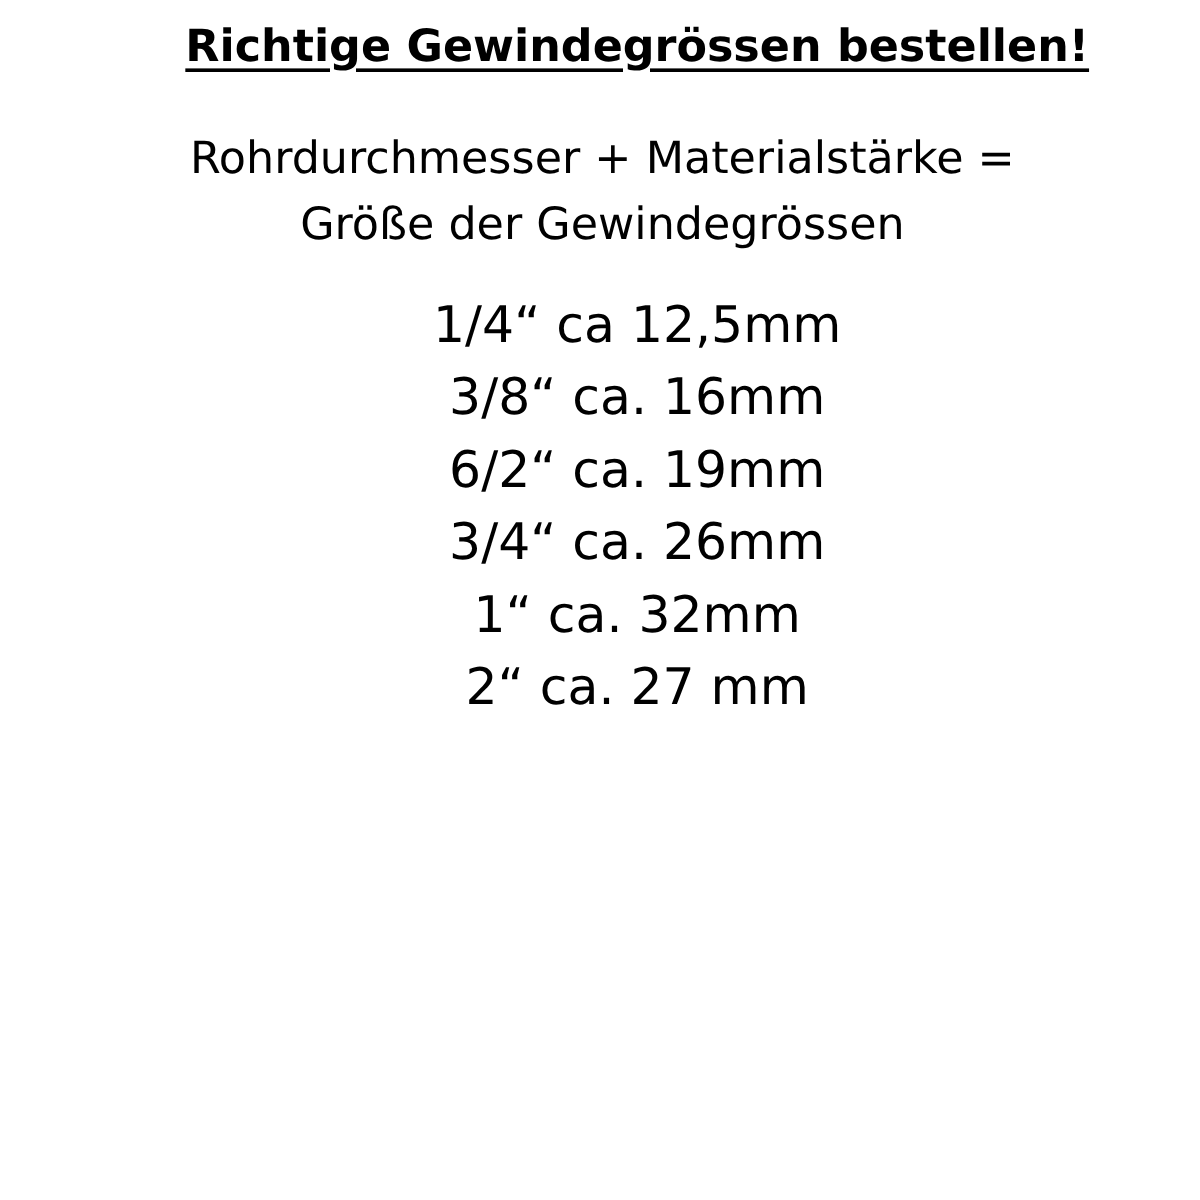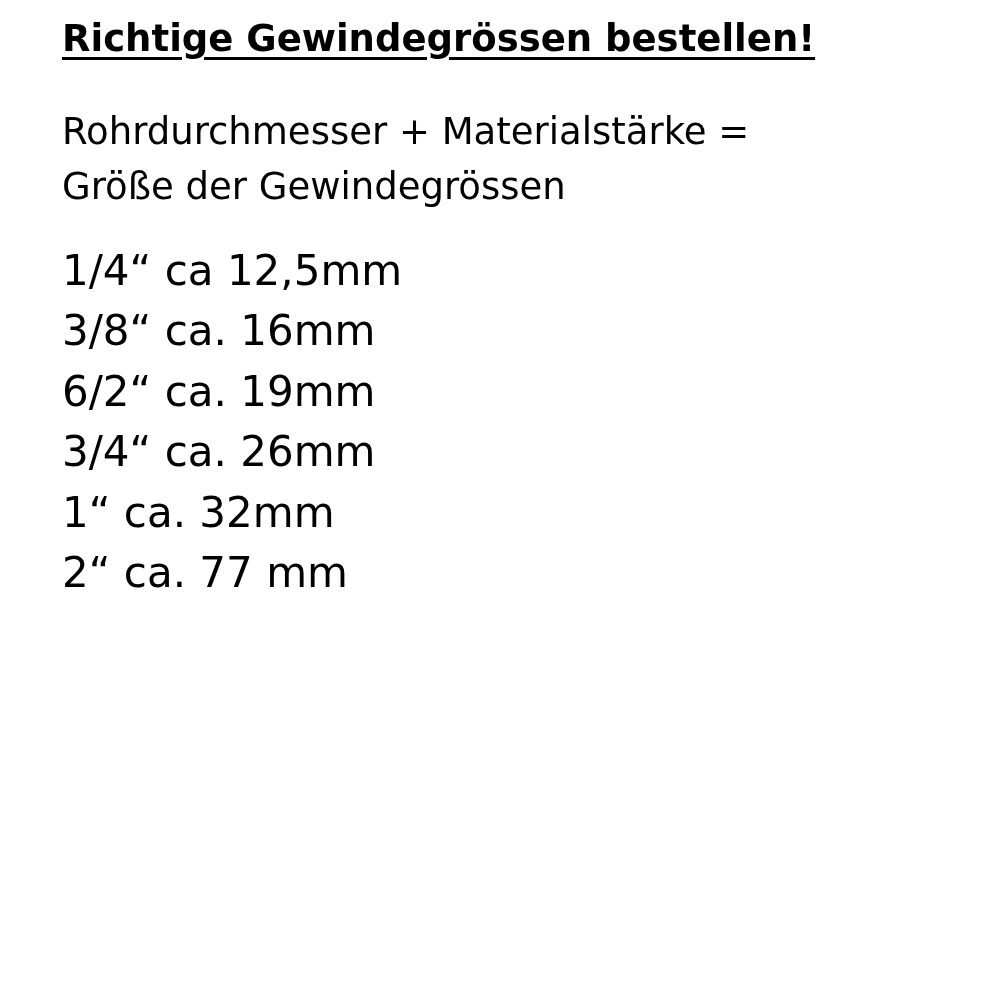--- a/index.html
+++ b/index.html
@@ -13,20 +13,21 @@
     font-family: "DejaVu Sans", sans-serif;
     color: #000000;
     overflow: hidden;
   }
   .page {
     position: relative;
     width: 1000px;
     height: 1000px;
     box-sizing: border-box;
     padding: 14px 0 0 62px;
+    text-align: center;
   }
   .headline {
     font-size: 37px;
     font-weight: bold;
     line-height: 1.35;
     text-decoration: underline;
     text-underline-offset: 6px;
     letter-spacing: 0px;
     white-space: nowrap;
   }
@@ -63,16 +64,16 @@
     <span class="line">Rohrdurchmesser + Materialstärke =</span>
     <span class="line">Größe der Gewindegrössen</span>
   </div>
 
   <ul class="size-list">
     <li>1/4“ ca 12,5mm</li>
     <li>3/8“ ca. 16mm</li>
     <li>6/2“ ca. 19mm</li>
     <li>3/4“ ca. 26mm</li>
     <li>1“ ca. 32mm</li>
-    <li>2“ ca. 77 mm</li>
+    <li>2“ ca. 27 mm</li>
   </ul>
 
 </div>
 
 </body></html>

